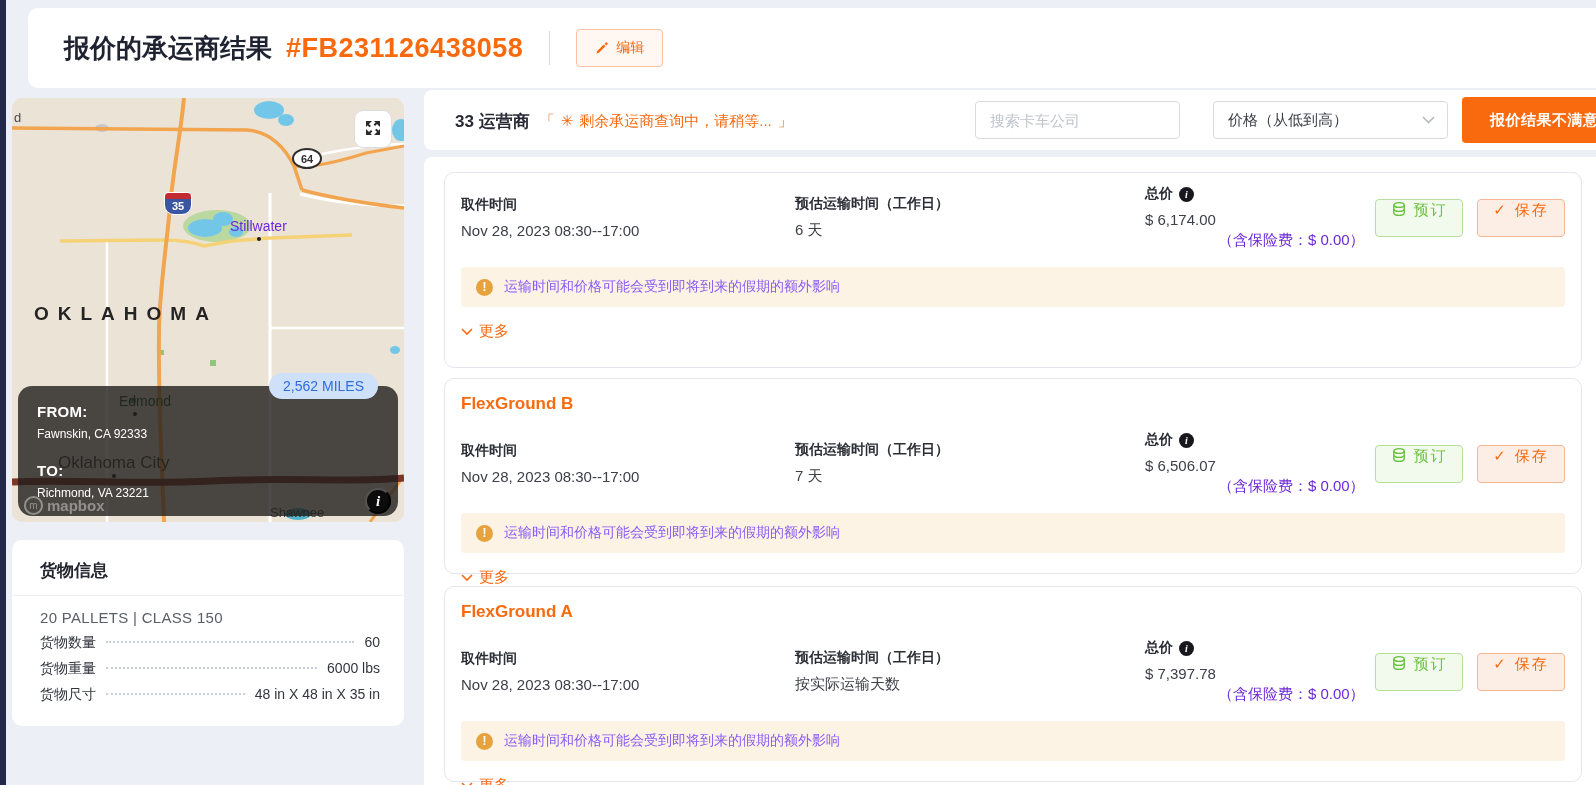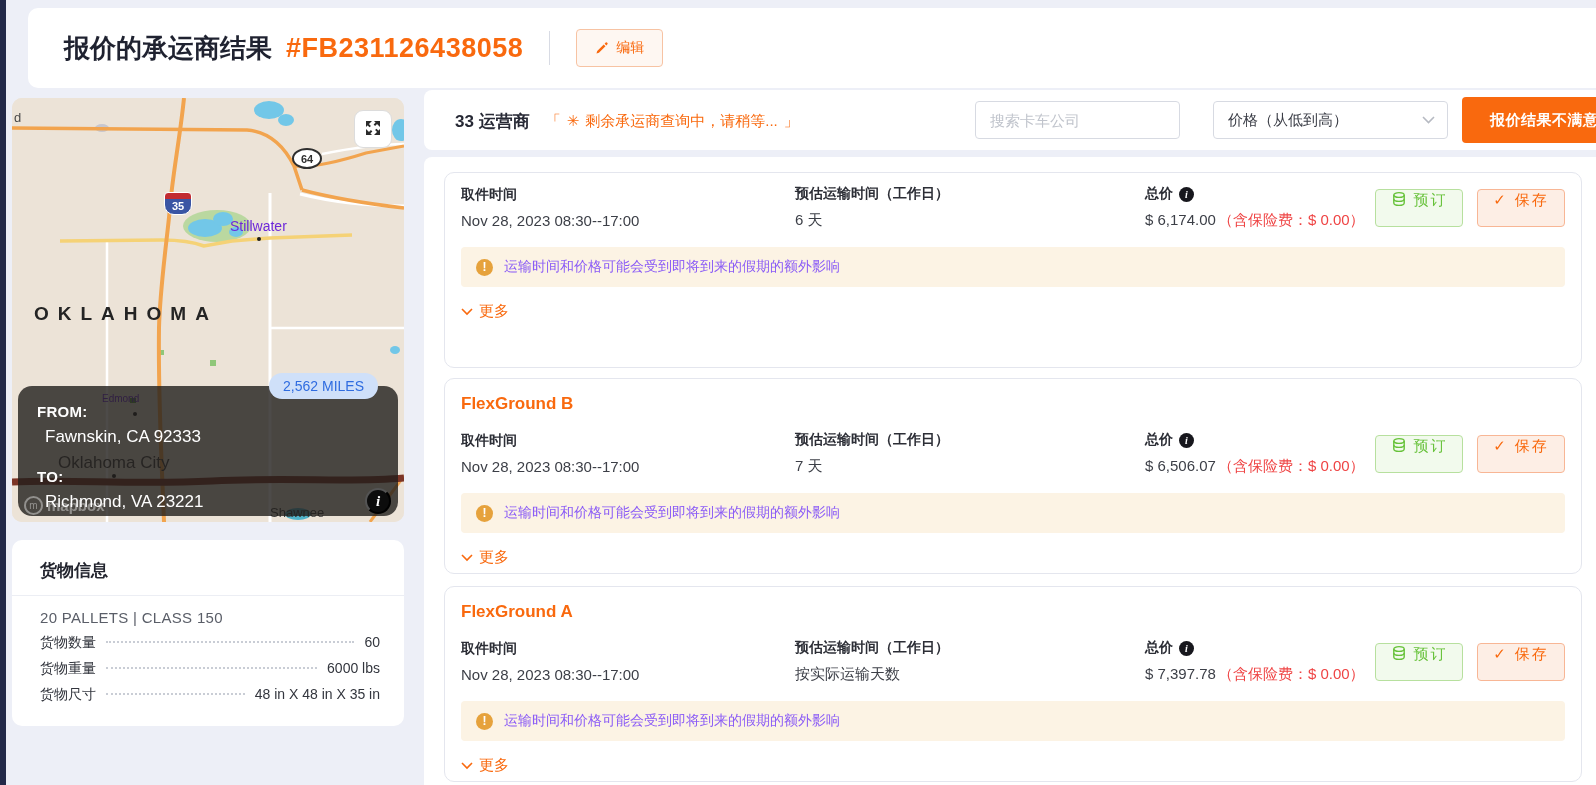--- a/index.html
+++ b/index.html
@@ -19,38 +19,38 @@
   
   .map-card{position:absolute;left:12px;top:98px;width:392px;height:424px;border-radius:10px;
             overflow:hidden;background:#ece3d7;}
   .map-svg{position:absolute;left:0;top:0;}
   .map-lbl{position:absolute;color:#4a4a4a;white-space:nowrap;}
   .lbl-d{left:2px;top:12px;font-size:13px;}
   .lbl-stillwater{left:218px;top:120px;font-size:14px;color:#6d28d9;}
   .dot{position:absolute;width:4px;height:4px;border-radius:50%;background:#1c1c1c;}
   .dot-stillwater{left:245px;top:139px;}
   .lbl-oklahoma{left:22px;top:205px;font-size:19px;font-weight:700;letter-spacing:9px;color:#242424;}
-  .lbl-edmond{left:90px;top:295px;font-size:10px;color:#6d28d9;}
+  .lbl-edmond{left:107px;top:295px;font-size:14px;color:#14532d;}
   .dot-edmond{left:121px;top:314px;}
   .lbl-okc{left:46px;top:355px;font-size:17px;color:#3d3d3d;}
   .dot-okc{left:100px;top:376px;}
   .lbl-shawnee{left:258px;top:407px;font-size:13px;color:#3d3d3d;}
   .shield-i35{position:absolute;left:152px;top:94px;width:28px;height:23px;border-radius:4px 4px 10px 10px;
               background:linear-gradient(#c22b31 0 6px,#3a55a4 6px);border:1px solid #fff;color:#fff;
               font-size:11px;font-weight:700;display:flex;align-items:flex-end;justify-content:center;
               box-sizing:border-box;padding-bottom:2px;}
   .shield-us64{position:absolute;left:280px;top:50px;width:30px;height:21px;background:#fff;
                border:2px solid #2e2e2e;border-radius:50%;color:#2e2e2e;font-size:11px;font-weight:700;
                display:flex;align-items:center;justify-content:center;box-sizing:border-box;}
   .expand-btn{position:absolute;right:12px;top:12px;width:38px;height:38px;background:#fff;border:1px solid #dcdcdc;
               border-radius:9px;display:flex;align-items:center;justify-content:center;cursor:pointer;z-index:4;}
   .map-overlay{position:absolute;left:6px;right:6px;top:288px;bottom:6px;background:rgba(32,30,27,.8);
                border-radius:14px;z-index:2;color:#fff;box-sizing:border-box;padding:17px 18px 0 19px;}
   .ov-label{font-size:15px;font-weight:800;letter-spacing:.3px;}
-  .ov-value{font-size:17px;margin-top:7px;margin-left:8px;}
+  .ov-value{font-size:12px;margin-top:7px;}
   .ov-gap{margin-top:21px;}
   .distance-pill{position:absolute;right:26px;top:275px;background:#cfe0f9;color:#2f6ce0;font-size:14px;
                  padding:5px 14px;border-radius:15px;z-index:3;}
   .map-info-btn{position:absolute;right:13px;bottom:8px;width:26px;height:26px;border-radius:50%;background:#0c0c0c;
                 color:#fff;display:flex;align-items:center;justify-content:center;z-index:3;cursor:pointer;
                 font-family:"Liberation Serif",serif;font-style:italic;font-weight:700;font-size:15px;}
   .mapbox-attr{position:absolute;left:12px;bottom:7px;z-index:3;display:flex;align-items:center;gap:4px;
                color:rgba(255,255,255,.4);font-size:15px;font-weight:700;}
   .mapbox-logo{width:19px;height:19px;border-radius:50%;border:2px solid rgba(255,255,255,.4);box-sizing:border-box;
                display:flex;align-items:center;justify-content:center;font-size:10px;font-weight:400;}
@@ -61,21 +61,21 @@
   .cargo-title{padding:19px 28px 13px;font-size:17px;font-weight:700;color:#23252f;border-bottom:1px solid #eceef4;}
   .cargo-body{padding:13px 24px 0 28px;}
   .cargo-summary{font-size:15px;color:#5a5e68;letter-spacing:.3px;}
   .cargo-row{display:flex;align-items:baseline;font-size:14px;color:#33363e;margin-top:8px;}
   .cargo-row .leader{flex:1;border-bottom:2px dotted #c9cdd5;margin:0 10px;transform:translateY(-4px);}
   .cargo-label{font-weight:400;}
 
   
   .toolbar-card{position:absolute;left:424px;top:90px;width:1172px;height:60px;background:#fff;
                 border-radius:8px 0 0 8px;overflow:hidden;}
-  .carrier-count-wrap{position:absolute;left:31px;top:0;height:62px;display:flex;align-items:center;gap:12px;}
+  .carrier-count-wrap{position:absolute;left:31px;top:0;height:62px;display:flex;align-items:center;gap:6px;}
   .carrier-count{font-size:17px;font-weight:700;color:#272935;}
   .loading-wrap{display:flex;align-items:center;gap:6px;color:#f9690e;font-size:15px;margin-left:4px;}
   .spinner{display:inline-block;font-size:15px;animation:spin 1.2s linear infinite;}
   @keyframes spin{to{transform:rotate(360deg);}}
   .search-input{position:absolute;left:551px;top:11px;width:205px;height:38px;border:1px solid #d7dae2;border-radius:4px;
                 box-sizing:border-box;padding:0 14px;font-size:15px;color:#3a3d46;outline:none;
                 font-family:"Liberation Sans","DejaVu Sans",sans-serif;}
   .search-input::placeholder{color:#c0c4cc;}
   .sort-select{position:absolute;left:789px;top:11px;width:235px;height:38px;border:1px solid #d7dae2;border-radius:4px;
                box-sizing:border-box;background:#fff;display:flex;align-items:center;justify-content:space-between;
@@ -91,21 +91,21 @@
   .cc-1{top:15px;}  .cc-2{top:221px;}  .cc-3{top:429px;}
   .card-title{font-size:17px;font-weight:700;color:#f9690e;margin:3px 0 17px;}
   .card-row{display:flex;align-items:center;}
   .col{display:flex;flex-direction:column;}
   .col-pickup{width:334px;}
   .col-transit{width:350px;}
   .col-price{flex:1;}
   .f-label{font-size:14px;font-weight:700;color:#2c2e36;display:flex;align-items:center;gap:6px;}
   .f-value{font-size:15px;color:#3c3f47;margin-top:8px;}
   .price-value{display:flex;align-items:flex-start;gap:2px;}
-  .insurance{color:#ef4444;}
+  .insurance{color:#6d28d9;margin-top:20px;}
   .info-dot{width:15px;height:15px;background:#17171d;border-radius:50%;color:#fff;display:inline-flex;
             align-items:center;justify-content:center;font:italic 700 10px "Liberation Serif",serif;}
   .col-buttons{display:flex;gap:14px;align-items:center;}
   .btn{width:88px;height:38px;border-radius:4px;font-size:15px;display:flex;align-items:flex-start;justify-content:center;
        gap:7px;cursor:pointer;box-sizing:border-box;letter-spacing:2px;}
   .btn-book{border:1px solid #b7e09e;background:#f2faed;color:#67c23a;}
   .btn-save{border:1px solid #f8b695;background:#fdeee5;color:#f9690e;}
   .warning-banner{margin-top:17px;background:#fcf3e4;border-radius:4px;height:40px;display:flex;align-items:center;
                   gap:11px;padding:0 15px;}
   .warning-icon{width:17px;height:17px;min-width:17px;border-radius:50%;background:#e6a23c;color:#fff;font-size:12px;

